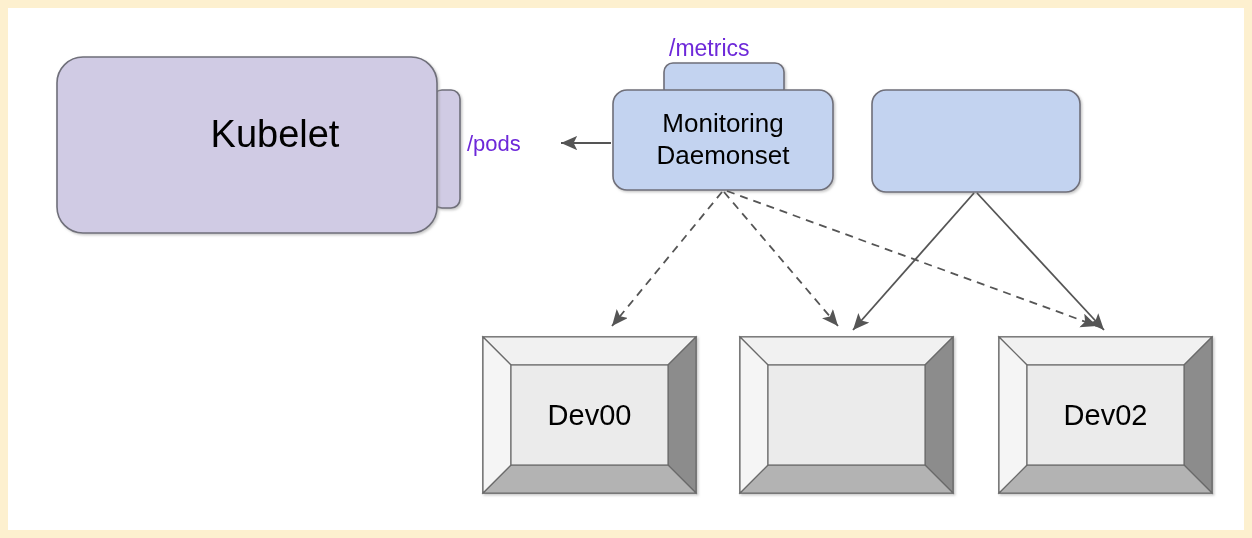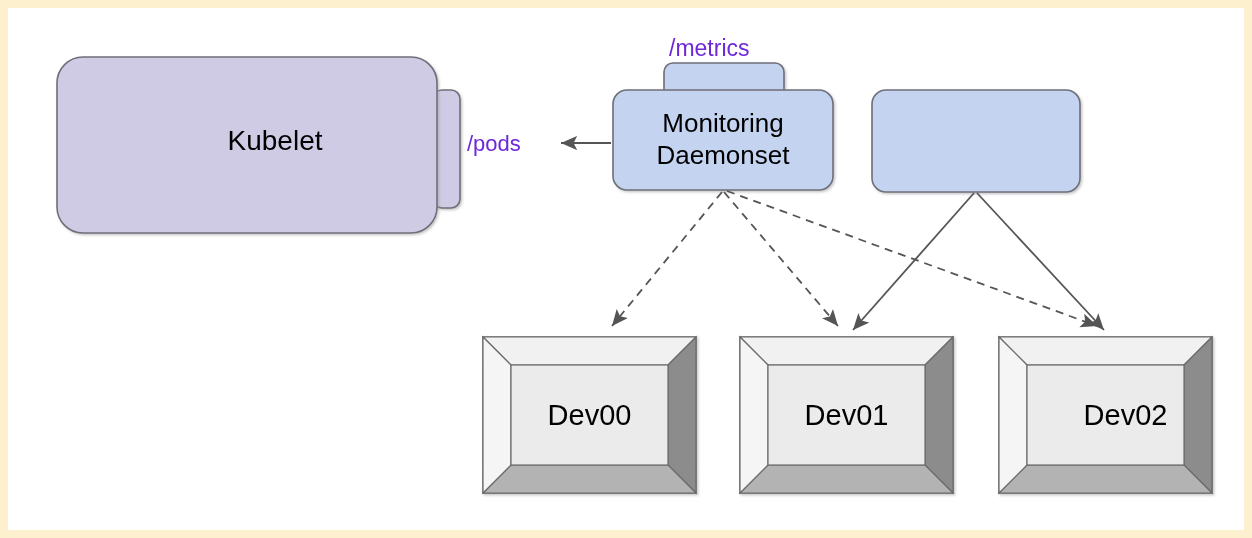--- a/index.html
+++ b/index.html
@@ -112,30 +112,29 @@
       <g filter="url(#softShadow)">
         <rect x="991" y="329" width="213" height="156" fill="#f1f1f1" stroke="#6b6b6b" stroke-width="1.4"></rect>
         <polygon points="991,329 1204,329 1176,357 1019,357" fill="#f1f1f1" stroke="#6b6b6b" stroke-width="1.2"></polygon>
         <polygon points="1204,329 1204,485 1176,457 1176,357" fill="#8c8c8c" stroke="#6b6b6b" stroke-width="1.2"></polygon>
         <polygon points="991,485 1204,485 1176,457 1019,457" fill="#b3b3b3" stroke="#6b6b6b" stroke-width="1.2"></polygon>
         <polygon points="991,329 1019,357 1019,457 991,485" fill="#f5f5f5" stroke="#6b6b6b" stroke-width="1.2"></polygon>
         <rect x="1019" y="357" width="157" height="100" fill="#ebebeb" stroke="#6b6b6b" stroke-width="1.2"></rect>
       </g>
     </svg>
 
-    <div class="node-label" style="left:49px; top:45px; width:436px; height:176px; font-size:28px;">Kubelet</div>
+    <div class="node-label" style="left:49px; top:38px; width:436px; height:176px; font-size:38px;">Kubelet</div>
 
     <div class="edge-label" style="left:459px; top:123px; font-size:22px;">/pods</div>
 
     <div class="edge-label" style="left:661px; top:27px; font-size:23px;">/metrics</div>
 
     <div class="node-label" style="left:605px; top:82px; width:220px; height:100px; font-size:26px; line-height:1.22;border-radius:10px;">Monitoring
 Daemonset</div>
 
 
     <div class="node-label" style="left:503px; top:357px; width:157px; height:100px; font-size:29px;">Dev00</div>
 
-    <div class="node-label" style="left:760px; top:357px; width:157px; height:100px; font-size:29px;">Dev01</div>
 
-    <div class="node-label" style="left:1019px; top:357px; width:157px; height:100px; font-size:29px;margin-left:20px;">Dev02</div>
+    <div class="node-label" style="left:1019px; top:357px; width:157px; height:100px; font-size:29px;">Dev02</div>
 
   </div>
 </div>
 
 </body></html>

